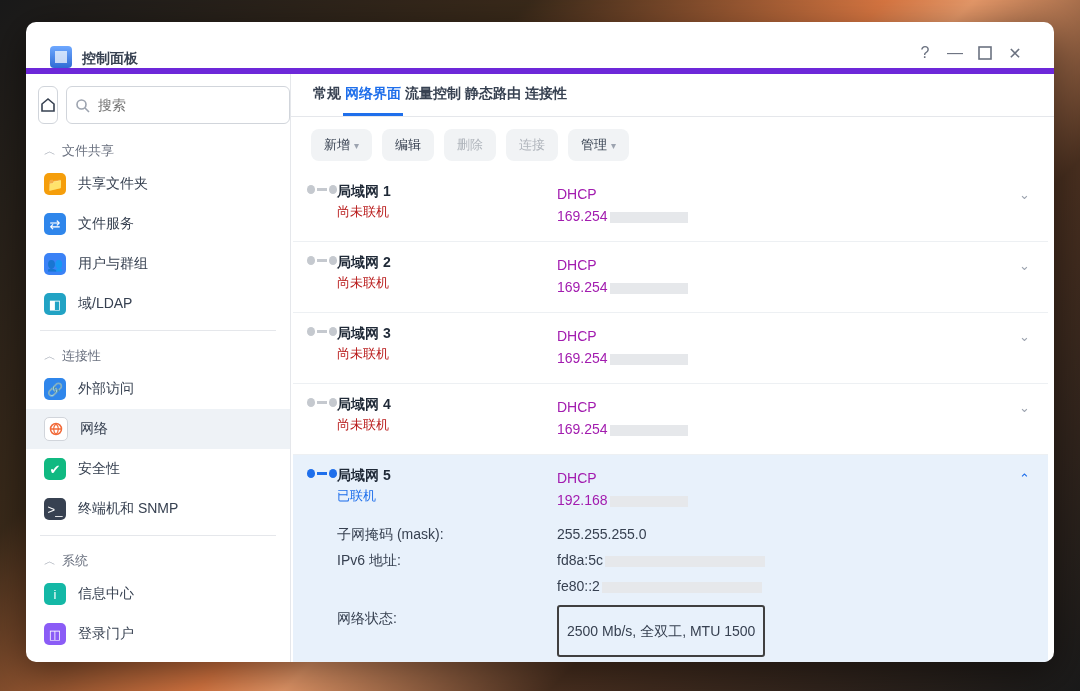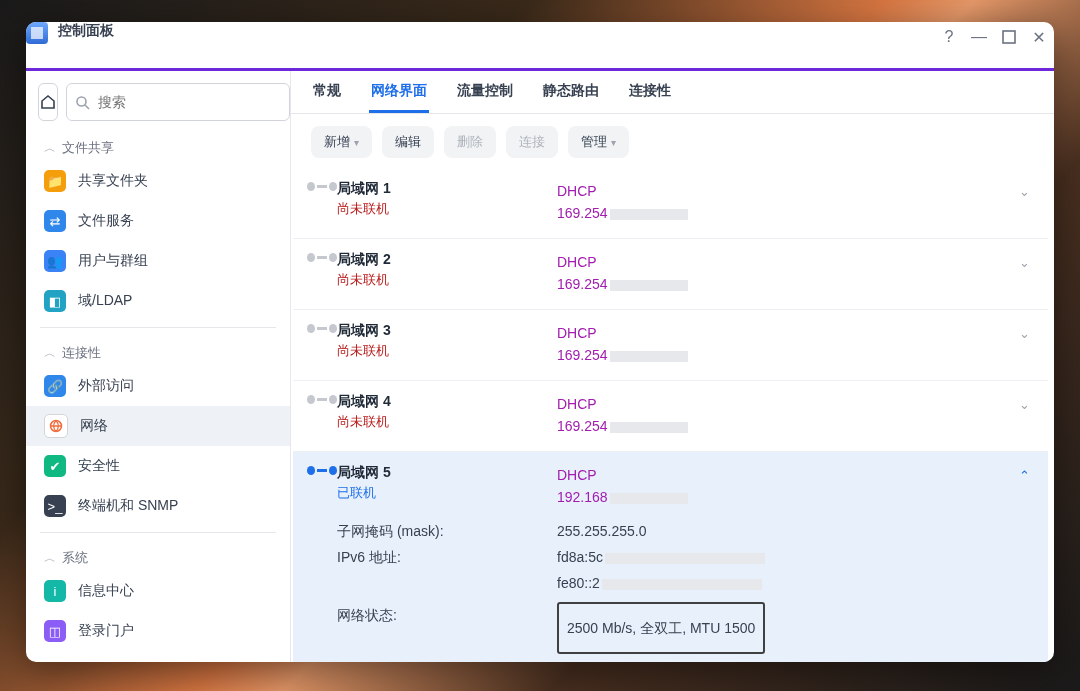--- a/index.html
+++ b/index.html
@@ -1,19 +1,19 @@
 <!DOCTYPE html>
 <html><head>
 <meta charset="utf-8">
 <style>
   html,body{margin:0;padding:0;width:1080px;height:691px;font-family:"Helvetica Neue",Arial,"PingFang SC","Microsoft YaHei",sans-serif;font-size:14px;color:#4b5563;background:#000;overflow:hidden}
   .bg{position:absolute;inset:0;background:linear-gradient(135deg,#1a1a1a 0%,#3a2a1a 30%,#d97742 50%,#e89a6a 55%,#4a3020 70%,#1a1a1a 100%)}
   .window{position:absolute;left:26px;top:22px;width:1028px;height:640px;background:#fff;border-radius:10px;box-shadow:0 10px 40px rgba(0,0,0,.5);display:flex;flex-direction:column;overflow:hidden}
   
-  .titlebar{height:46px;display:flex;align-items:flex-start;padding:0 0;border-bottom:3px solid #6d28d9}
+  .titlebar{height:46px;display:flex;align-items:flex-end;padding:0 24px;border-bottom:6px solid #6d28d9}
   .app-icon{width:22px;height:22px;background:linear-gradient(#6ea8ff,#2f6bd4);border-radius:4px;margin-right:10px;position:relative}
   .app-icon::after{content:"";position:absolute;left:5px;top:5px;width:12px;height:12px;background:#fff;opacity:.7}
   .title{font-weight:600;color:#374151}
   .tb-spacer{flex:1}
   .tb-btn{width:30px;height:30px;display:flex;align-items:center;justify-content:center;color:#6b7280;cursor:pointer;font-size:16px;border-radius:4px}
   
   .body{flex:1;display:flex;min-height:0}
   
   .sidebar{width:264px;border-right:1px solid #e5e7eb;display:flex;flex-direction:column;overflow-y:auto}
   .sb-top{display:flex;gap:8px;padding:12px 12px 8px 12px}
@@ -23,21 +23,21 @@
   .section-hdr{display:flex;align-items:center;gap:6px;padding:10px 16px 4px 18px;color:#6b7280;font-size:13px;cursor:pointer}
   .chev{font-size:12px;color:#9ca3af}
   .nav-item{display:flex;align-items:center;gap:12px;height:40px;padding:0 18px;cursor:pointer;color:#374151}
   .nav-item.active{background:#eef2f6}
   .ni-icon{width:22px;height:22px;border-radius:5px;display:flex;align-items:center;justify-content:center;color:#fff;font-size:13px;flex-shrink:0}
   .ic-orange{background:#f59e0b}.ic-blue{background:#2f86eb}.ic-blue2{background:#3b82f6}.ic-cyan{background:#22a3c4}.ic-green{background:#10b981}.ic-dark{background:#374151}.ic-teal{background:#14b8a6}.ic-purple{background:#8b5cf6}
   .nav-item.active .ni-icon.net{background:#fff;border:1px solid #d1d5db}
   .divider{height:1px;background:#e5e7eb;margin:6px 14px}
   
   .content{flex:1;display:flex;flex-direction:column;min-width:0}
-  .tabs{display:flex;gap:26px;padding:0 20px;border-bottom:1px solid #e5e7eb;height:42px;align-items:flex-end}
+  .tabs{display:flex;padding:0 20px;border-bottom:1px solid #e5e7eb;height:42px;align-items:flex-end}
   .tab{padding:0 2px 10px 2px;color:#374151;font-weight:600;cursor:pointer;border-bottom:3px solid transparent}
   .tab.active{color:#1f6feb;border-bottom-color:#1f6feb}
   .toolbar{display:flex;gap:10px;padding:12px 20px 10px 20px}
   .btn{height:30px;padding:0 12px;border:1px solid transparent;background:#f1f3f5;border-radius:8px;display:flex;align-items:center;gap:4px;color:#374151;cursor:pointer;font-size:13px}
   .btn.disabled{color:#b0b5bc;cursor:default}
   .caret{font-size:10px;color:#9ca3af}
   .list{flex:1;overflow-y:auto;padding:0 6px 0 2px}
   .iface{border-top:1px solid #edf0f3;padding:12px 18px 14px 14px;position:relative;cursor:pointer}
   .iface:first-child{border-top:none}
   .iface.sel{background:#e8f1fb}

